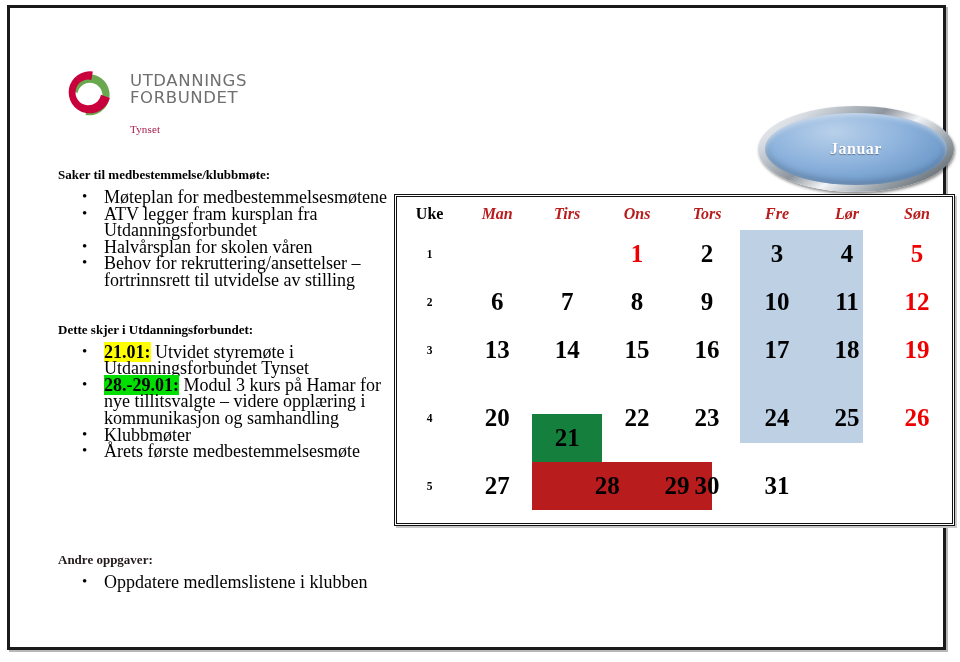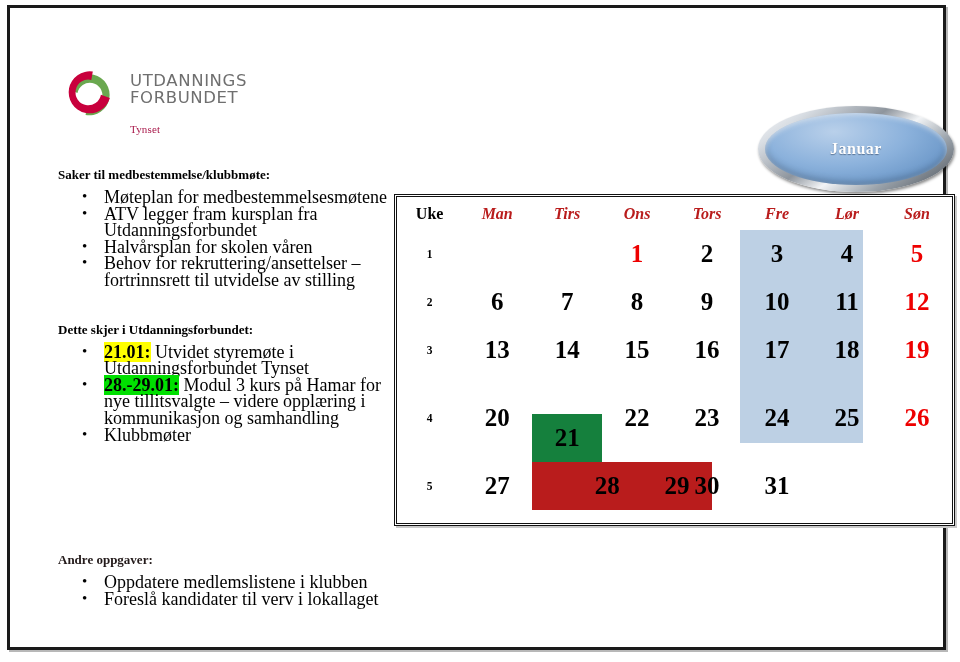--- a/index.html
+++ b/index.html
@@ -267,29 +267,29 @@
       <ul class="bullets">
         <li>
           <span class="hl-yellow">21.01:</span>
           <span>Utvidet styremøte i Utdanningsforbundet Tynset</span>
         </li>
         <li>
           <span class="hl-green">28.-29.01:</span>
           <span>Modul 3 kurs på Hamar for nye tillitsvalgte – videre opplæring i kommunikasjon og samhandling</span>
         </li>
         <li><span>Klubbmøter</span></li>
+        <li><span>Årets første medbestemmelsesmøte</span></li>
       </ul>
     </div>
   </div>
 
   <div id="block-andre">
     <div class="sec-heading" id="heading-andre">Andre oppgaver:</div>
     <ul class="bullets">
       <li><span>Oppdatere medlemslistene i klubben</span></li>
-      <li><span>Foreslå kandidater til verv i lokallaget</span></li>
     </ul>
   </div>
 
   <div id="cal-wrap">
     <div id="weekend-shade"></div>
     <table id="calendar">
       <colgroup>
         <col class="c-uke">
           <col class="c-day">
           <col class="c-day">

